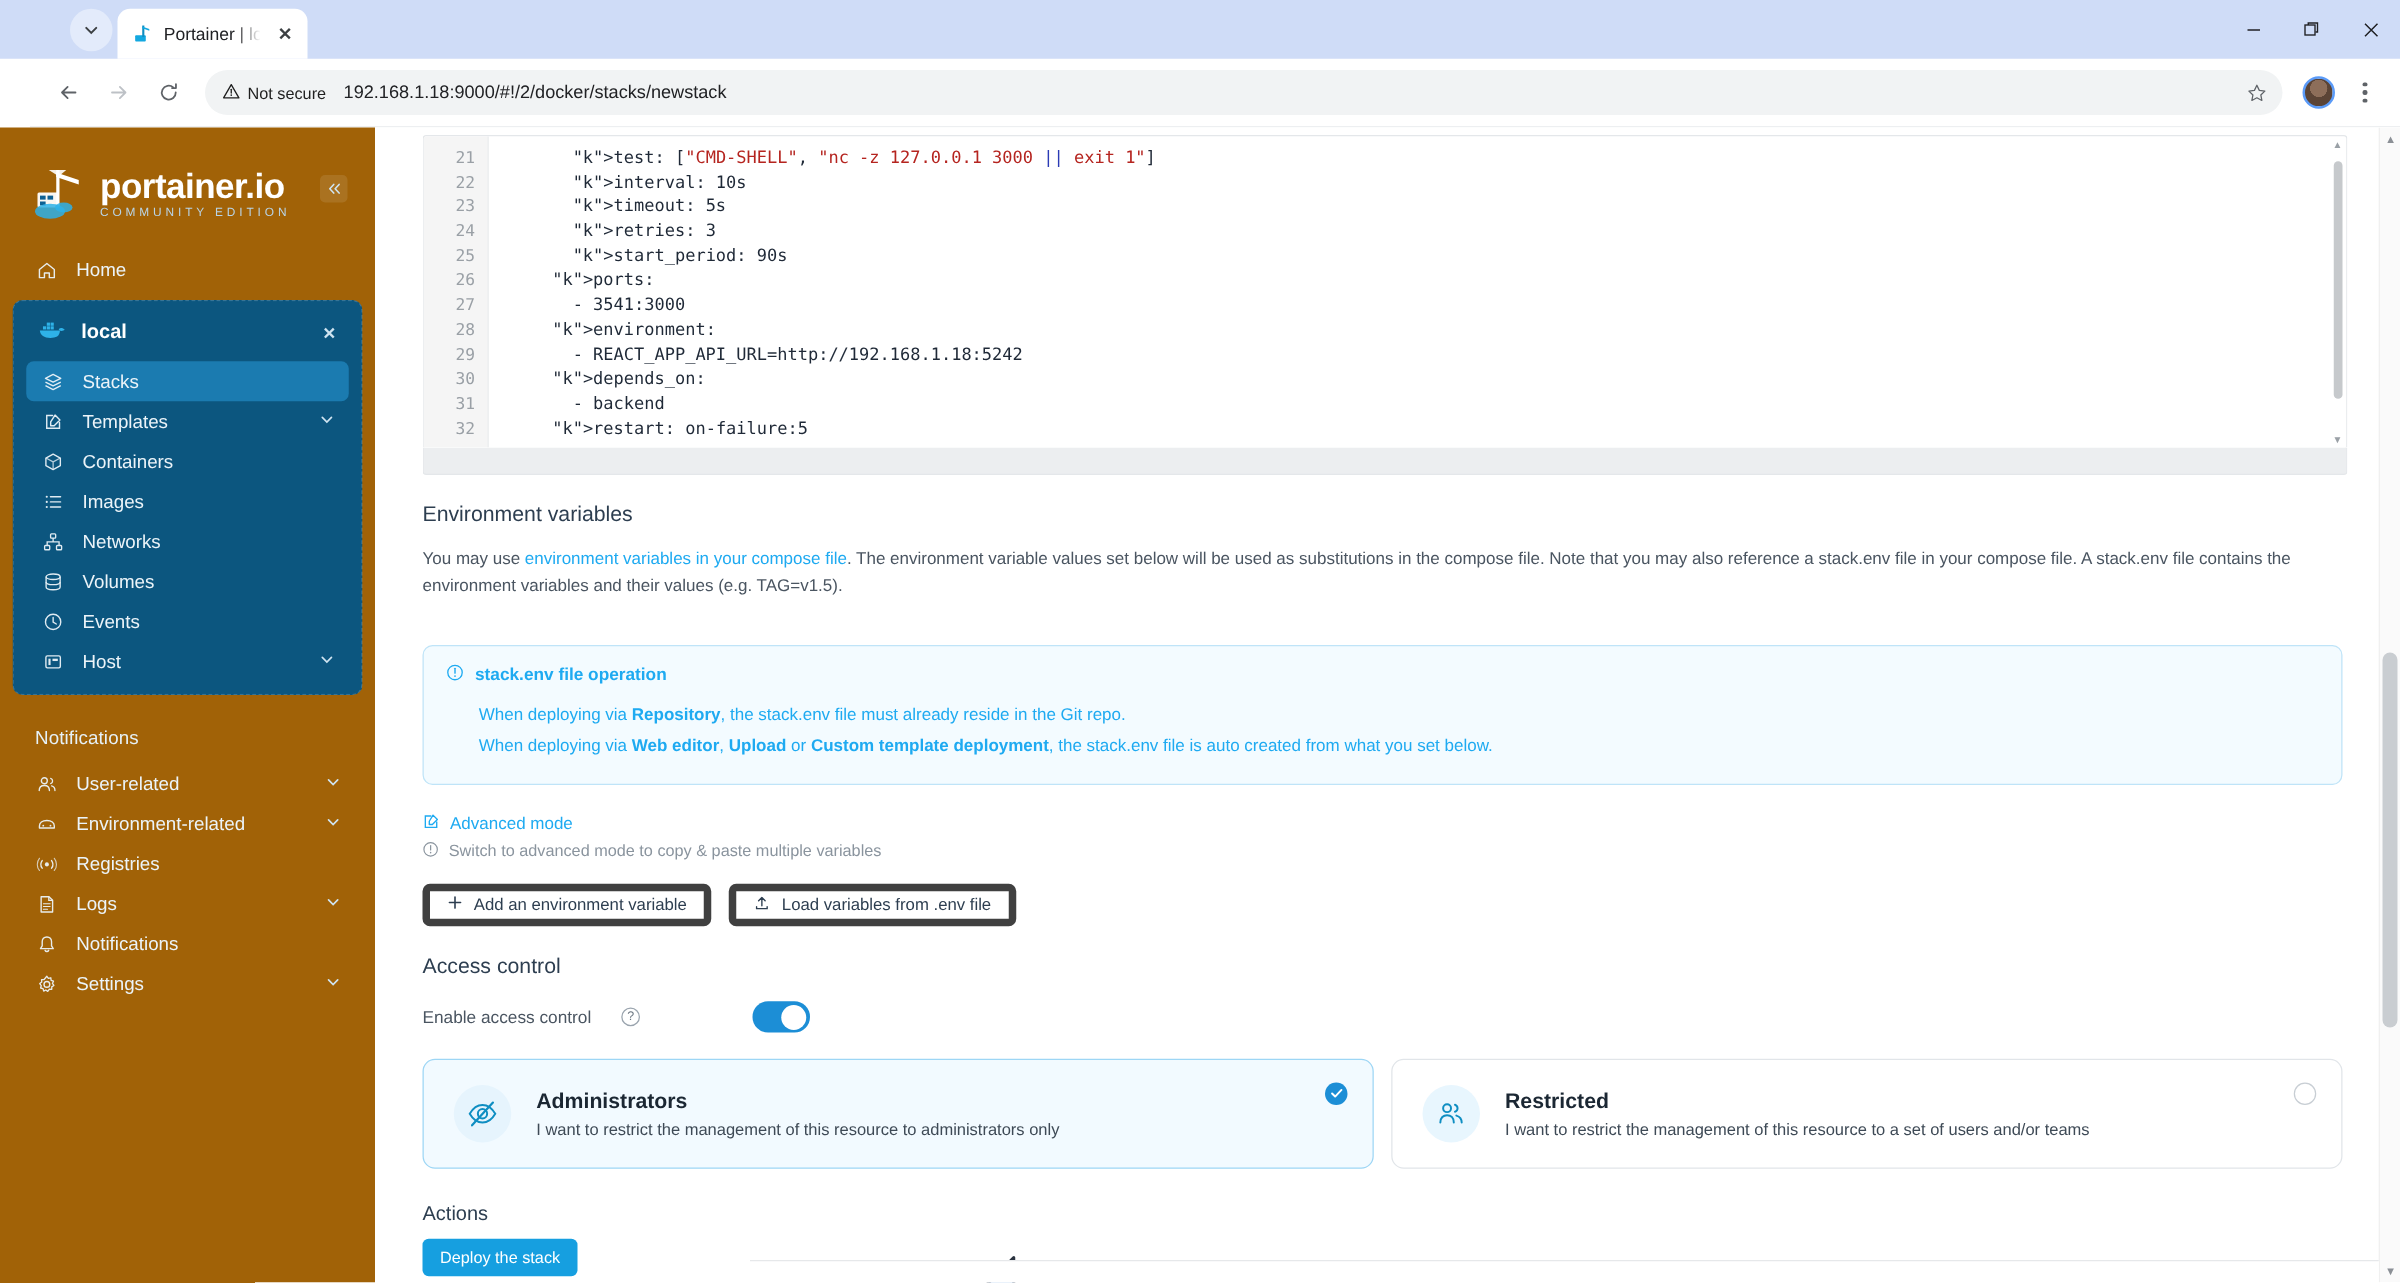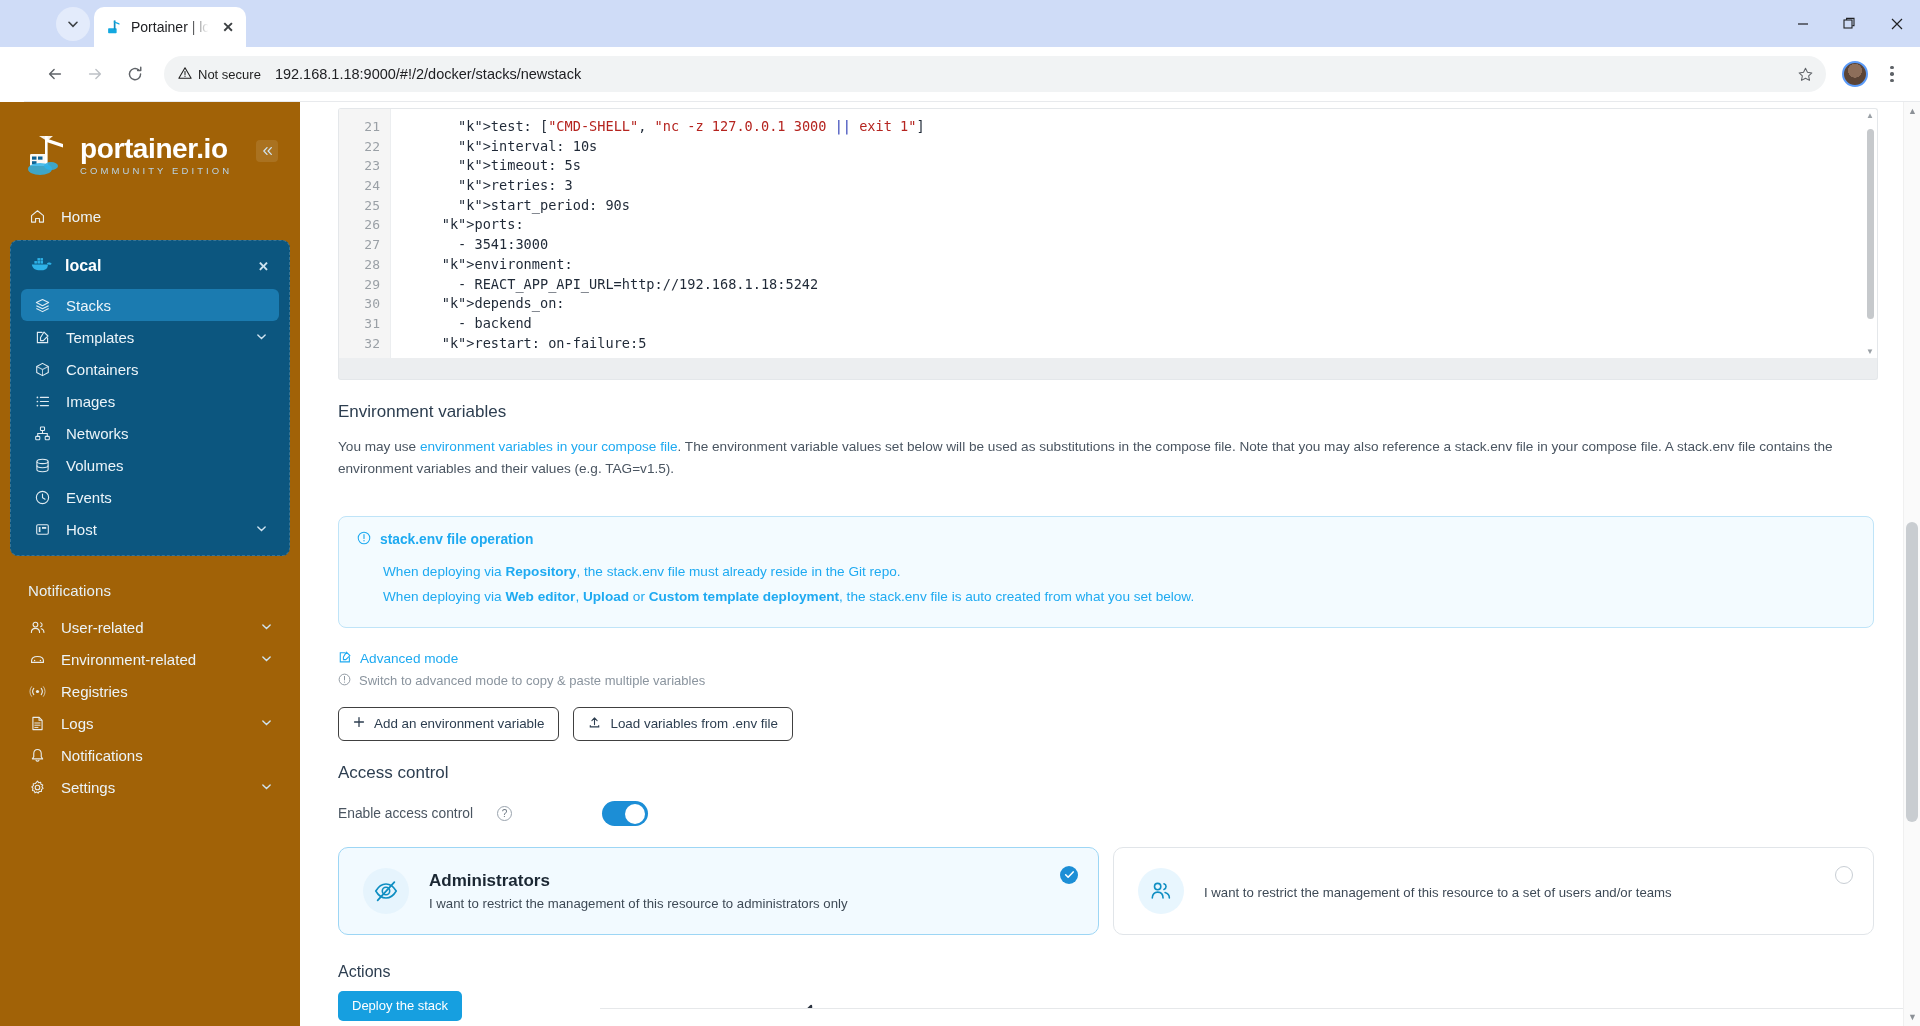--- a/index.html
+++ b/index.html
@@ -183,21 +183,21 @@
     color:#1eaaf1;margin-bottom:12px;
   }
   .infobox-line{font-size:13.6px;color:#1eaaf1;line-height:1.82;padding-left:26px;}
   .infobox-line b{font-weight:700;}
 
   .advmode{display:flex;align-items:center;gap:8px;margin-top:22px;font-size:13.6px;color:#1eaaf1;}
   .advhint{display:flex;align-items:center;gap:8px;margin-top:6px;font-size:13px;color:#8a949e;}
 
   .btnrow{display:flex;gap:14px;margin-top:18px;}
   .btn-ghost{
-    height:34px;border:1px solid #404040;background:#fff;border-radius:6px;
+    height:34px;border:6px solid #404040;background:#fff;border-radius:6px;
     display:flex;align-items:center;gap:9px;padding:0 14px;font-size:13.4px;color:#2d3e50;
   }
 
   .toggle-row{display:flex;align-items:center;margin-top:8px;height:34px;}
   .toggle-label{font-size:13.8px;color:#4a5561;display:flex;align-items:center;gap:24px;width:264px;}
   .qmark{
     width:15px;height:15px;border-radius:50%;border:1.3px solid #9aa4ae;color:#6b7681;
     font-size:10px;display:flex;align-items:center;justify-content:center;
   }
   .switch{
@@ -733,20 +733,21 @@
         <div class="card">
           <span class="card-ico">
             <svg width="26" height="26" viewBox="0 0 28 28">
               <circle cx="10.4" cy="9.2" r="3.4" fill="none" stroke="#0f8ec2" stroke-width="1.7"></circle>
               <path d="M4.6 21.6 C4.6 17.4 7.2 15.2 10.4 15.2 C13.6 15.2 16.2 17.4 16.2 21.6" fill="none" stroke="#0f8ec2" stroke-width="1.7" stroke-linecap="round"></path>
               <path d="M17.2 6.2 A3.2 3.2 0 0 1 17.2 12.3" fill="none" stroke="#0f8ec2" stroke-width="1.7" stroke-linecap="round"></path>
               <path d="M18.4 15.6 C21.2 16.4 23 18.4 23 21.6" fill="none" stroke="#0f8ec2" stroke-width="1.7" stroke-linecap="round"></path>
             </svg>
           </span>
           <span>
+            <div class="card-title">Restricted</div>
             <div class="card-desc">I want to restrict the management of this resource to a set of users and/or teams</div>
           </span>
           <span class="radio"></span>
         </div>
       </div>
 
       
       <div class="actions-h">Actions</div>
       <div class="deploy-btn">Deploy the stack</div>
 

